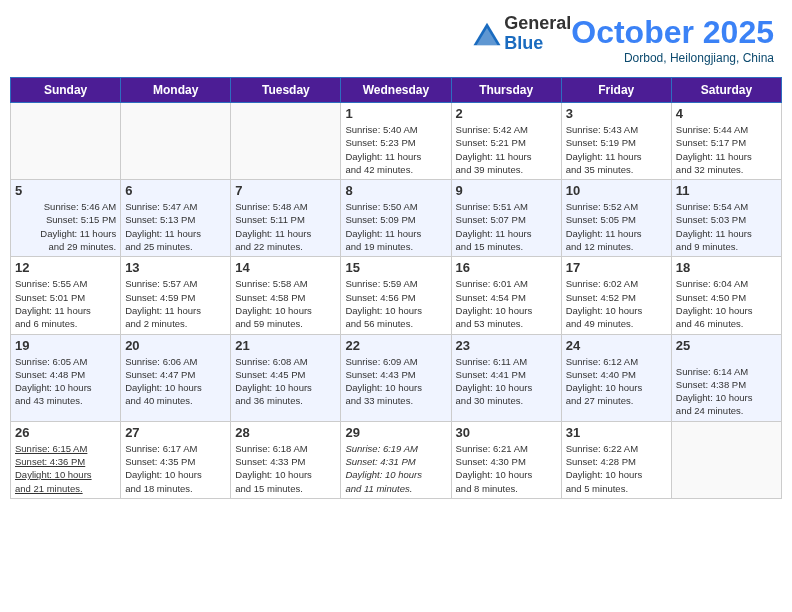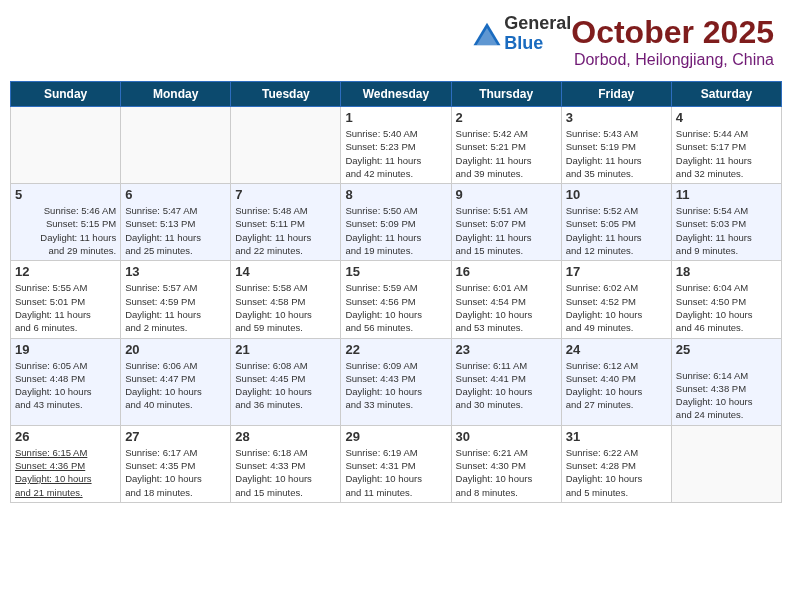--- a/index.html
+++ b/index.html
@@ -30,32 +30,32 @@
       width: 30px;
       height: 30px;
       margin-right: 2px;
     }
     .title-section {
       text-align: right;
     }
     .month-title {
       font-size: 32px;
       font-weight: bold;
-      color: #7f1d1d;
+      color: #3b82f6;
     }
     .location {
-      font-size: 16px;
-      color: #701a75;
+      font-size: 12px;
+      color: #0c4a6e;
     }
     .calendar {
       width: 100%;
       border-collapse: collapse;
     }
     .calendar th {
-      background-color: #0c4a6e;
+      background-color: #4c1d95;
       color: white;
       font-size: 12px;
       font-weight: bold;
       padding: 5px 4px;
       border: 1px solid #2d6dbf;
     }
     .calendar td {
       border: 1px solid #ccc;
       vertical-align: top;
       width: calc(100% / 7);
@@ -319,21 +319,21 @@
         </td>
         <td>
           <div class="day-number">28</div>
           <div class="day-info" style="white-space: pre-line;">Sunrise: 6:18 AM
 Sunset: 4:33 PM
 Daylight: 10 hours
 and 15 minutes.</div>
         </td>
         <td>
           <div class="day-number">29</div>
-          <div class="day-info" style="white-space: pre-line;">Sunrise: 6:19 AM
+          <div class="day-info" style="white-space: pre-line; font-style: italic;">Sunrise: 6:19 AM
 Sunset: 4:31 PM
 Daylight: 10 hours
 and 11 minutes.</div>
         </td>
         <td>
           <div class="day-number">30</div>
           <div class="day-info" style="white-space: pre-line;">Sunrise: 6:21 AM
 Sunset: 4:30 PM
 Daylight: 10 hours
 and 8 minutes.</div>

